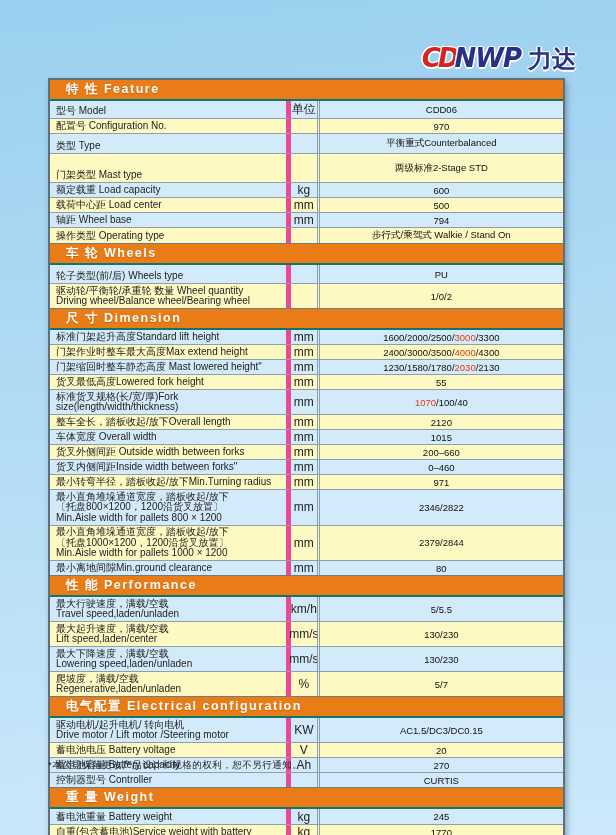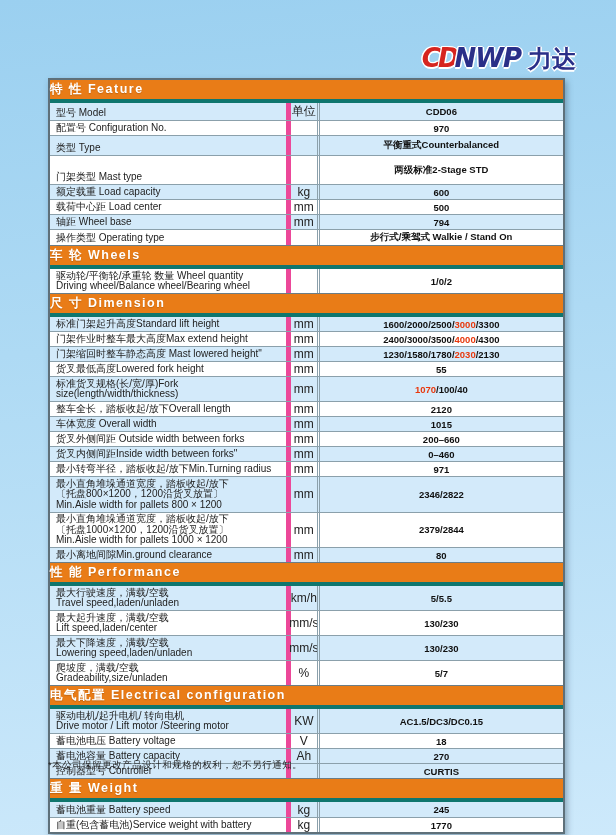--- a/index.html
+++ b/index.html
@@ -38,42 +38,42 @@
   .table-wrap {
     position: absolute; left: 48px; top: 78px; width: 517px;
     border: 2px solid #5e707a;
     box-shadow: 2px 3px 6px rgba(50, 82, 104, 0.45);
     background: #d3eafa;
   }
   .sec-head {
     background: #e97c17;
     color: #ffffff; font-weight: bold; font-size: 12.5px;
     letter-spacing: 1.5px; line-height: 15px;
-    padding: 2px 0 2px 0;
-    border-top: 1px solid #6b7d86; border-bottom: 4px solid #0f766e;
+    padding: 2px 0 2px 16px;
+    border-top: 1px solid #6b7d86; border-bottom: 2px solid #0f766e;
     text-shadow: 0 1px 1px rgba(120,60,0,.35);
   }
   .section:first-child .sec-head { border-top: none; }
   .trow { display: flex; align-items: stretch; border-top: 1px solid #8ba0ab; min-height: 15px; background: #d3eafa; }
   .rows .trow:first-child { border-top: none; }
-  .trow.alt { background: #ffffff; }
+  .trow.alt { background: #fef9c3; }
   .lc {
     width: 46%; padding: 1.5px 4px 1.5px 6px;
     display: flex; flex-direction: column; justify-content: flex-end;
     font-size: 10px; line-height: 10.5px; color: #222;
   }
   .uc {
     width: 6%; border-left: 5px solid #ec4899;
     display: flex; align-items: center; justify-content: center;
     font-size: 12px; color: #222; text-align: center;
   }
   .vc {
     width: 48%; border-left: 3px double #8ba0ab;
     display: flex; align-items: center; justify-content: center;
-    font-size: 9.5px; color: #101010; text-align: center; padding: 1px 4px; font-weight: bold;
+    font-size: 9.5px; color: #101010; text-align: center; padding: 1px 4px;
   }
   .red { color: #e8380d; }
 
   
   .s0 .rows .trow:nth-child(3) { min-height: 20px; }
   .s0 .rows .trow:nth-child(4) { min-height: 29px; }
   .s1 .rows .trow:nth-child(1) { min-height: 18px; }
   .s2 .rows .trow { min-height: 14px; }
 
   .footnote {
@@ -148,20 +148,27 @@
               <div>操作类型 Operating type</div>
             </div>
             <div class="uc"></div>
             <div class="vc">步行式/乘驾式 Walkie / Stand On</div>
           </div>
         </div>
       </div>
       <div class="section s1">
         <div class="sec-head">车 轮 Wheels</div>
         <div class="rows">
+          <div class="trow">
+            <div class="lc">
+              <div>轮子类型(前/后) Wheels type</div>
+            </div>
+            <div class="uc"></div>
+            <div class="vc">PU</div>
+          </div>
           <div class="trow alt">
             <div class="lc">
               <div>驱动轮/平衡轮/承重轮 数量 Wheel quantity</div>
               <div>Driving wheel/Balance wheel/Bearing wheel</div>
             </div>
             <div class="uc"></div>
             <div class="vc">1/0/2</div>
           </div>
         </div>
       </div>
@@ -304,21 +311,21 @@
             <div class="lc">
               <div>最大下降速度，满载/空载</div>
               <div>Lowering speed,laden/unladen</div>
             </div>
             <div class="uc">mm/s</div>
             <div class="vc">130/230</div>
           </div>
           <div class="trow alt">
             <div class="lc">
               <div>爬坡度，满载/空载</div>
-              <div>Gradeability,size/unladen</div>
+              <div>Regenerative,laden/unladen</div>
             </div>
             <div class="uc">%</div>
             <div class="vc">5/7</div>
           </div>
         </div>
       </div>
       <div class="section s4">
         <div class="sec-head">电气配置 Electrical configuration</div>
         <div class="rows">
           <div class="trow">
@@ -327,21 +334,21 @@
               <div>Drive motor / Lift motor /Steering motor</div>
             </div>
             <div class="uc">KW</div>
             <div class="vc">AC1.5/DC3/DC0.15</div>
           </div>
           <div class="trow alt">
             <div class="lc">
               <div>蓄电池电压 Battery voltage</div>
             </div>
             <div class="uc">V</div>
-            <div class="vc">18</div>
+            <div class="vc">20</div>
           </div>
           <div class="trow">
             <div class="lc">
               <div>蓄电池容量 Battery capacity</div>
             </div>
             <div class="uc">Ah</div>
             <div class="vc">270</div>
           </div>
           <div class="trow">
             <div class="lc">
@@ -350,21 +357,21 @@
             <div class="uc"></div>
             <div class="vc">CURTIS</div>
           </div>
         </div>
       </div>
       <div class="section s5">
         <div class="sec-head">重 量 Weight</div>
         <div class="rows">
           <div class="trow">
             <div class="lc">
-              <div>蓄电池重量 Battery speed</div>
+              <div>蓄电池重量 Battery weight</div>
             </div>
             <div class="uc">kg</div>
             <div class="vc">245</div>
           </div>
           <div class="trow alt">
             <div class="lc">
               <div>自重(包含蓄电池)Service weight with battery</div>
             </div>
             <div class="uc">kg</div>
             <div class="vc">1770</div>

